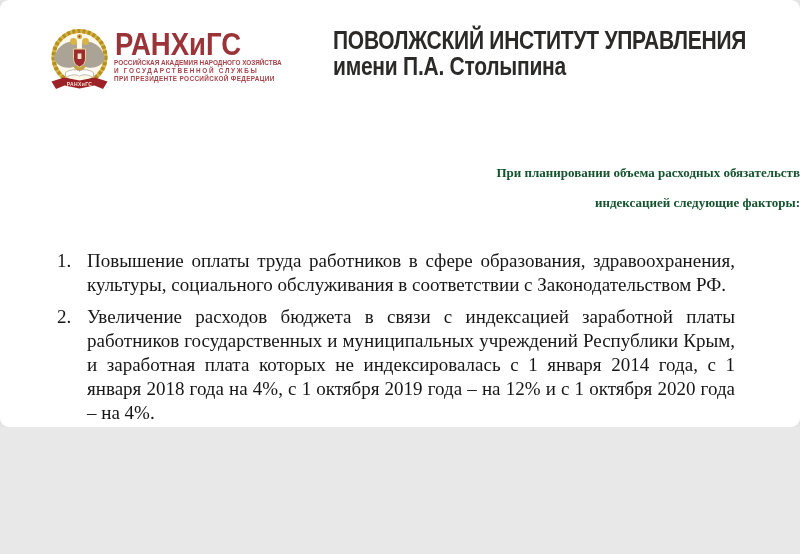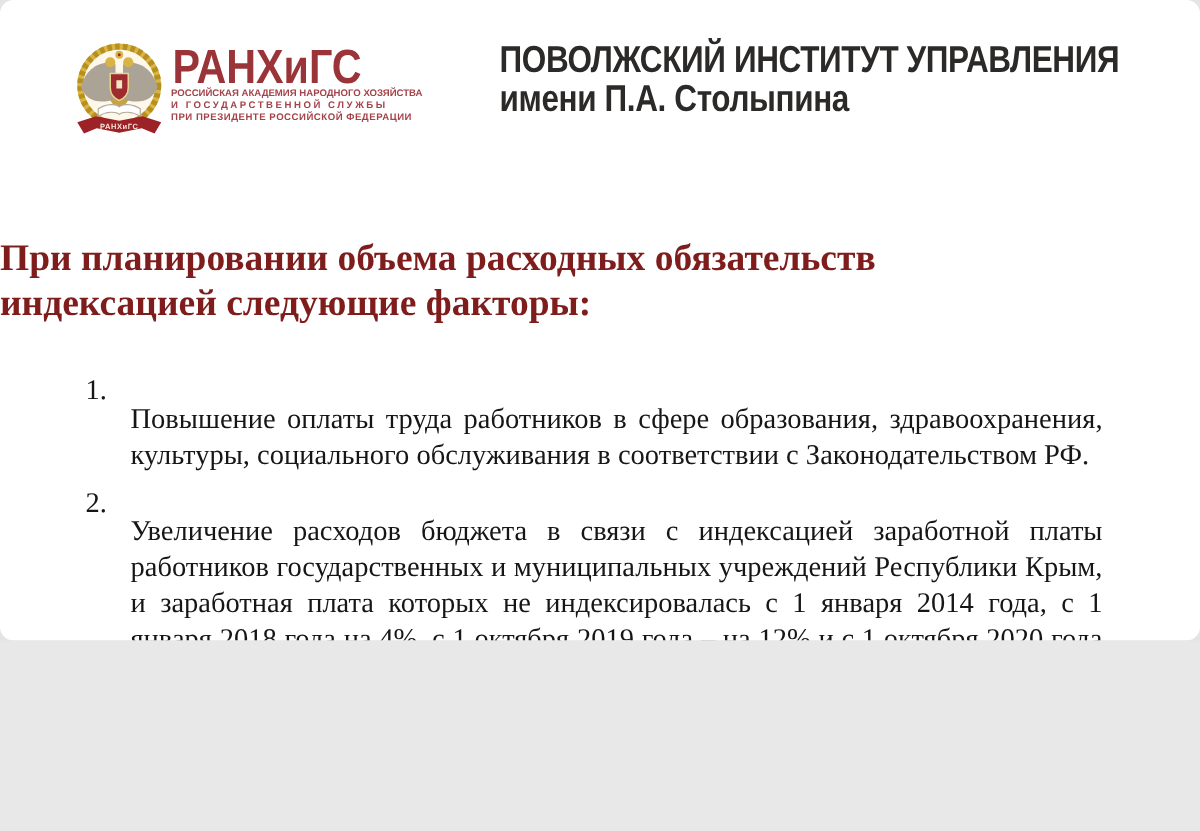--- a/index.html
+++ b/index.html
@@ -38,34 +38,34 @@
   }
   .institute div {
     font-size: 25px; line-height: 26px; letter-spacing: -0.3px;
     white-space: nowrap;
     transform: scaleX(0.84); transform-origin: left top;
   }
 
   
   .title {
     position: absolute; left: 0; right: 0; top: 158px;
-    text-align: left;
+    text-align: right;
     font-family: "Liberation Serif", "DejaVu Serif", serif;
-    font-weight: 700; font-size: 25px; line-height: 30px;
-    color: #7f1d1d;
+    font-weight: 700; font-size: 13px; line-height: 30px;
+    color: #14532d;
   }
   .list {
     position: absolute; left: 57px; top: 249px; width: 678px;
     margin: 0; padding: 0; list-style: none;
     font-family: "Liberation Serif", "DejaVu Serif", serif;
     font-size: 19px; line-height: 24px; color: #161616;
   }
   .list-item { display: flex; margin-bottom: 8px; }
   .marker { flex: 0 0 30px; width: 30px; }
-  .item-text { flex: 1; text-align: justify; margin-top: 19px; }
+  .item-text { flex: 1; text-align: justify; }
 
   .page-number {
     position: absolute; left: 712px; top: 500px; width: 28px;
     text-align: center;
     font-family: "Liberation Serif", "DejaVu Serif", serif;
     font-style: italic; font-size: 19px; color: #2e2e2e;
   }
 </style>
 </head>
 <body>

